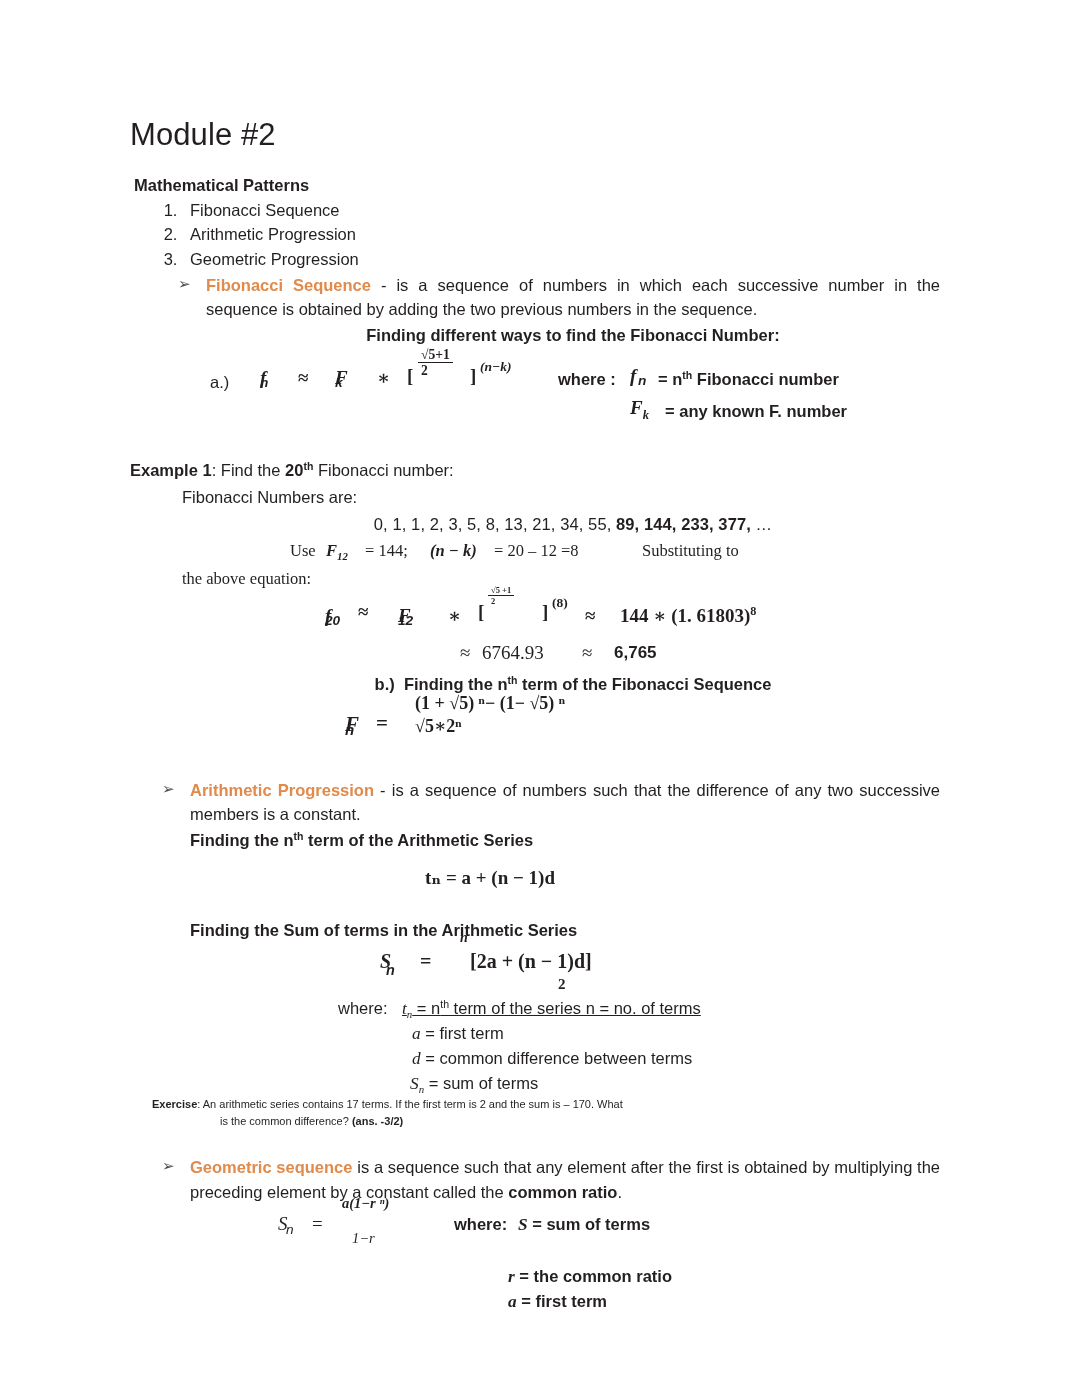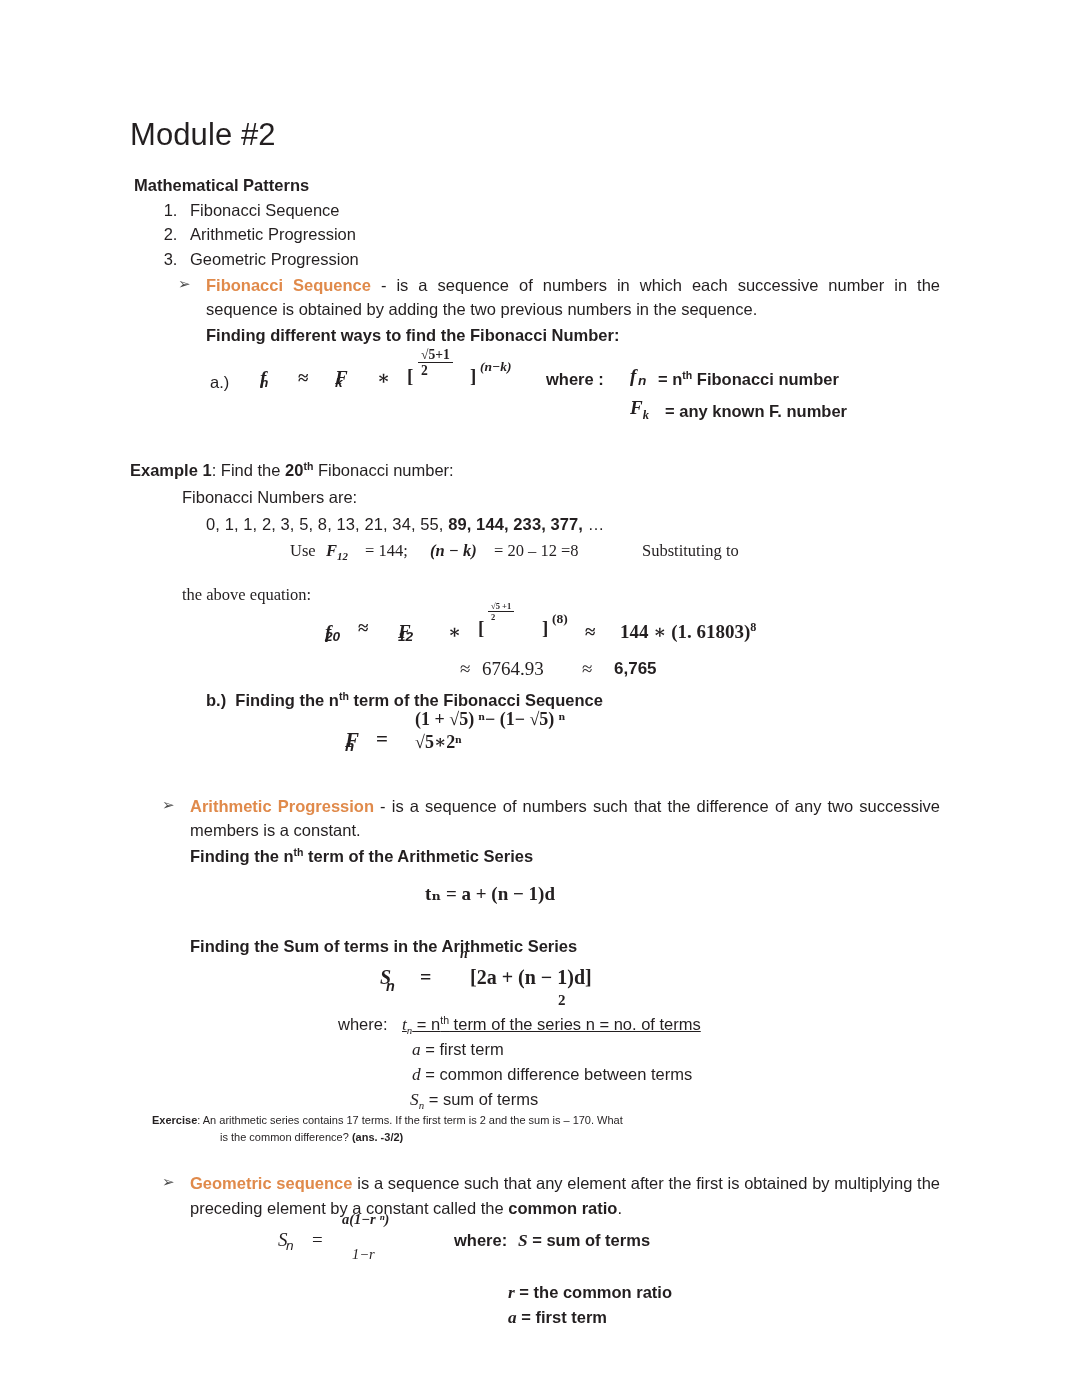--- a/index.html
+++ b/index.html
@@ -77,21 +77,21 @@
     font-family: "DejaVu Sans", sans-serif;
   }
   .arrow-item.wide .arrow-glyph { left: 32px; }
   .accent {
     color: #e08a4b;
     font-weight: bold;
   }
 
   .lbl { font-weight: bold; }
   .indent-1 { margin-left: 52px; }
-  .indent-2 { margin-left: 76px; }
+  .indent-2 { margin-left: 76px; text-align: center; }
   .plain {
     font-size: 16.5px;
     line-height: 1.47;
   }
   .serif {
     font-family: "Liberation Serif", "DejaVu Serif", serif;
   }
 
   
   .math {
@@ -219,21 +219,21 @@
       <span class="abs" style="left:288px; top:-8px; font-size:16px;">
         <span class="frac math-up">
           <span class="num">√5+1</span>
           <span class="den">2</span>
         </span>
       </span>
 
       <span class="abs fml math-up" style="left:340px; top:6px;">]</span>
       <span class="abs math" style="left:350px; top:3px; font-size:13.5px;">(n−k)</span>
 
-      <span class="abs plain lbl" style="left:416px; top:11px;">where :</span>
+      <span class="abs plain lbl" style="left:428px; top:11px;">where :</span>
 
       <span class="abs" style="left:500px; top:6px;">
         <span class="dropsub fml"><span class="math">f</span><span class="ds" style="left:8px;">n</span></span>
       </span>
       <span class="abs plain lbl" style="left:528px; top:11px;">= n<sup>th</sup> Fibonacci number</span>
 
       <span class="abs" style="left:500px; top:38px;">
         <span class="fml math"><span>F</span><sub class="mi">k</sub></span>
       </span>
       <span class="abs plain lbl" style="left:535px; top:43px;">= any known F. number</span>
@@ -252,21 +252,21 @@
 
       <div class="plain serif" style="position:relative; height:28px; margin-top:3px;">
         <span class="abs" style="left:160px; top:0;">Use </span>
         <span class="abs" style="left:196px; top:0; font-weight:bold; font-style:italic;"><span>F</span><sub>12</sub></span>
         <span class="abs" style="left:235px; top:0;"> = 144; </span>
         <span class="abs" style="left:300px; top:0; font-weight:bold; font-style:italic;">(n − k)</span>
         <span class="abs" style="left:364px; top:0;"> = 20 – 12 =8</span>
         <span class="abs" style="left:512px; top:0;">Substituting to</span>
       </div>
 
-      <div class="plain serif indent-1" style="margin-top:16px">the above equation:</div>
+      <div class="plain serif indent-1" style="margin-top:0px">the above equation:</div>
 
       <div class="calc-block">
         <span class="abs fml" style="left:195px; top:8px;">
           <span class="dropsub"><span class="math">f</span><span class="ds">20</span></span>
         </span>
         <span class="abs fml math-up" style="left:228px; top:4px;">≈</span>
         <span class="abs fml" style="left:268px; top:8px;">
           <span class="dropsub"><span class="math">F</span><span class="ds">12</span></span>
         </span>
         <span class="abs fml math-up" style="left:318px; top:8px;">∗</span>

